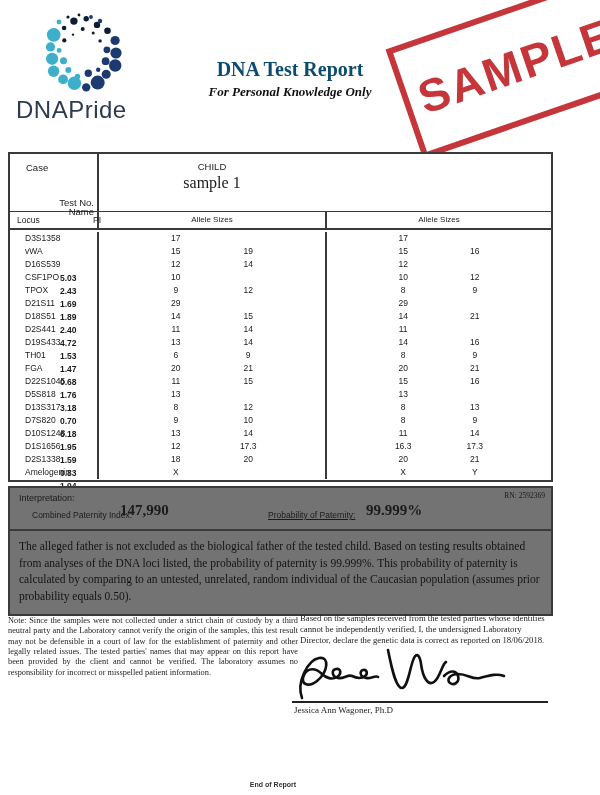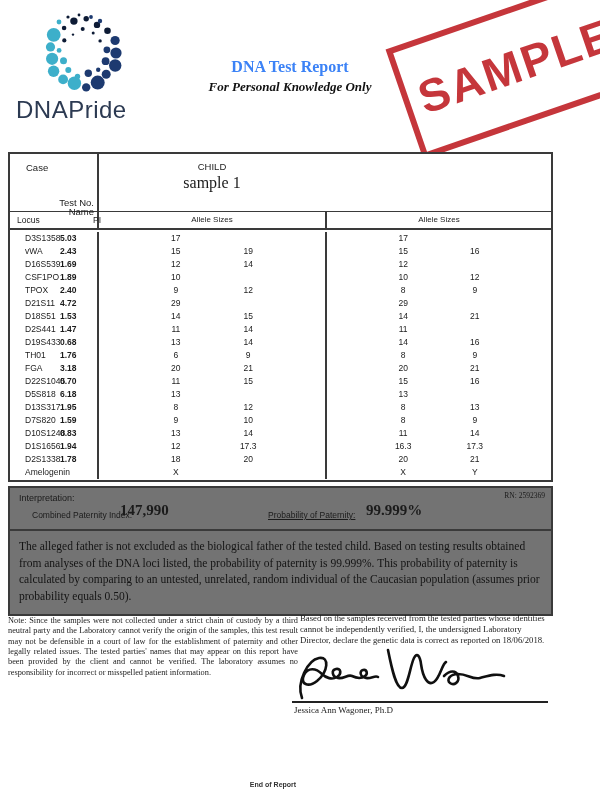--- a/index.html
+++ b/index.html
@@ -5,21 +5,21 @@
   html,body{margin:0;padding:0;background:#fff;}
   .page{position:relative;width:600px;height:795px;background:#fff;overflow:hidden;
         font-family:"Liberation Sans",sans-serif;color:#1b1b1b;}
 
   
   .brand{position:absolute;left:16px;top:12px;width:130px;text-align:left;}
   .brand svg{display:block;margin-left:12px;}
   .brand-name{font-family:"Liberation Sans",sans-serif;font-size:24px;font-weight:400;
               color:#2c3a52;letter-spacing:.5px;margin-top:2px;}
   .title-block{position:absolute;left:140px;top:58px;width:300px;text-align:center;}
-  .report-title{font-family:"Liberation Serif",serif;font-weight:bold;font-size:16px;color:#3b82f6;}
+  .report-title{font-family:"Liberation Serif",serif;font-weight:bold;font-size:20px;color:#0c4a6e;}
   .report-subtitle{font-family:"Liberation Serif",serif;font-weight:bold;font-style:italic;
                    font-size:13px;margin-top:3px;color:#111;}
   .stamp{position:absolute;left:398px;top:8px;width:224px;height:104px;
          border:6px solid #c1272d;transform:rotate(-19deg);transform-origin:50% 50%;
          display:flex;align-items:center;justify-content:center;opacity:.93;}
   .stamp-text{font-family:"Liberation Sans",sans-serif;font-weight:900;font-size:46px;
               letter-spacing:2px;color:#c1272d;}
 
   
   .tableA{position:absolute;left:8px;top:152px;width:541px;border:2px solid #3a3a3a;background:#fff;}
@@ -35,21 +35,21 @@
               font-family:"Liberation Serif",serif;font-size:16px;}
   .party-testno{position:absolute;top:41px;left:0;right:0;text-align:center;
               font-family:"Liberation Serif",serif;font-size:12.5px;}
   .subhead{height:16px;line-height:16px;border-bottom:2px solid #3a3a3a;font-size:8.5px;}
   .sh-c1{position:relative;padding-left:7px;}
   .pi-h{position:absolute;left:68px;margin-left:15px;}
   .sh-al{text-align:center;font-size:8px;}
   #locus-rows{padding:2px 0 1px 0;}
   .lrow{height:13px;line-height:13px;font-size:8.5px;}
   .lrow .c1{position:relative;padding-left:15px;}
-  .lrow .pi{position:absolute;left:50px;font-weight:bold;}
+  .lrow .pi{position:absolute;left:50px;font-weight:bold;margin-top:40px;}
   .alleles{width:64%;margin:0 auto;display:flex;height:100%;}
   .alleles span{width:50%;text-align:center;}
 
   
   .tableB{position:absolute;left:8px;top:486px;width:541px;border:2px solid #3a3a3a;background:#737373;}
   .interp-head{position:relative;height:41px;border-bottom:2px solid #3a3a3a;}
   .interp-label{position:absolute;left:9px;top:5px;font-size:9px;}
   .rn{position:absolute;right:6px;top:3px;font-family:"Liberation Serif",serif;font-size:7.5px;}
   .cpi-label{position:absolute;left:22px;top:22px;font-size:8.5px;}
   .cpi-value{position:absolute;left:110px;top:14px;font-family:"Liberation Serif",serif;

